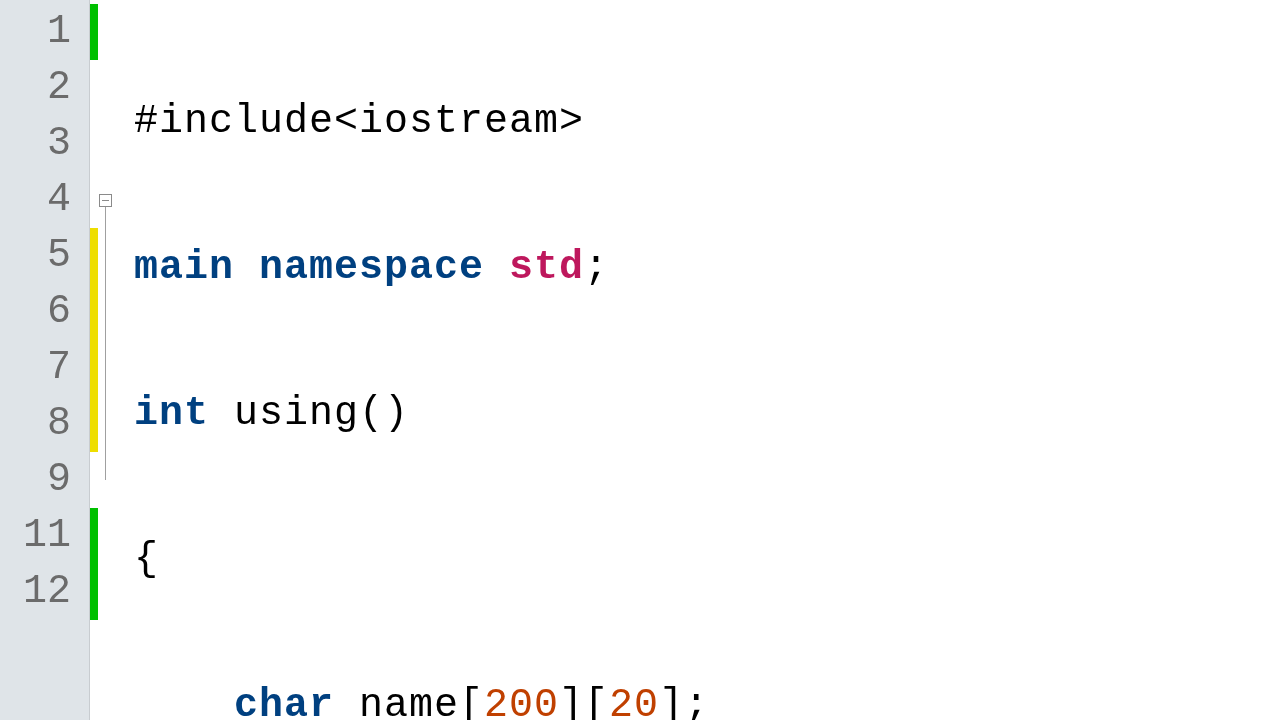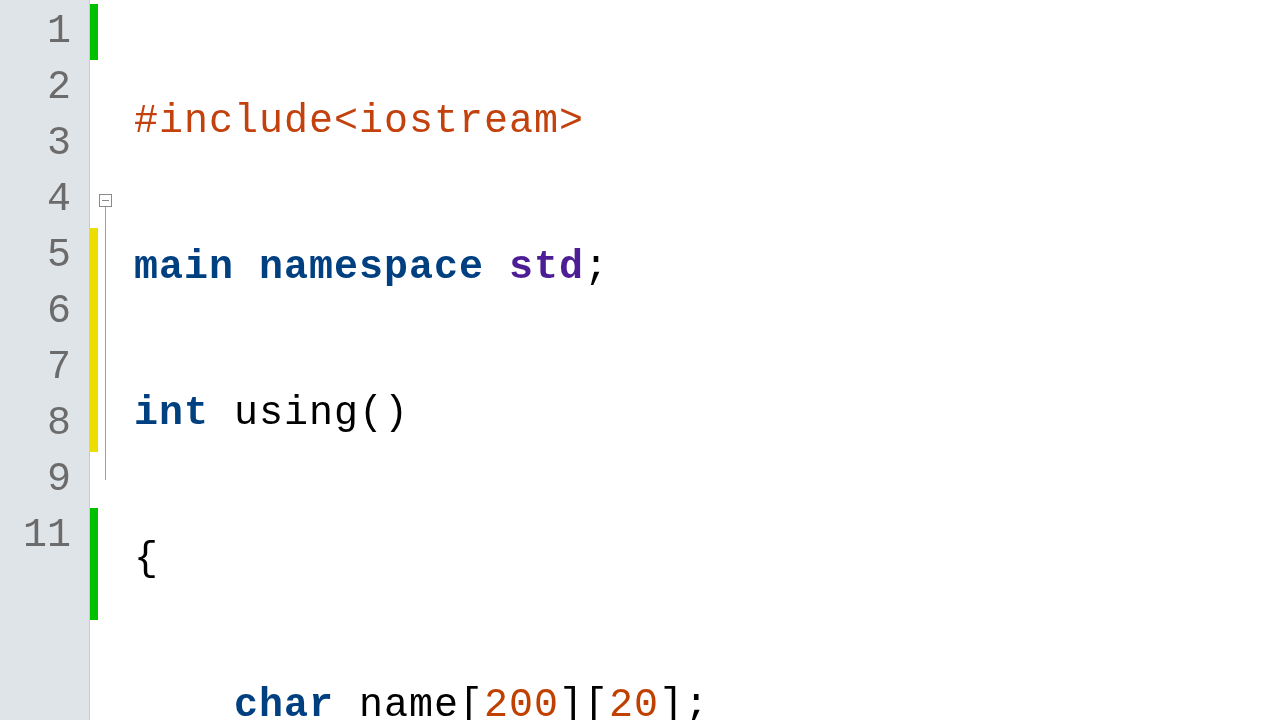--- a/index.html
+++ b/index.html
@@ -11,41 +11,42 @@
   .cs.mod{background:#eede00}
   .cs.new{background:#00c000}
   .fold-strip{width:18px;position:relative;padding-top:4px}
   .fold-strip .fs{height:56px;position:relative}
   .fold-line{position:absolute;left:7px;top:0;bottom:0;width:0;border-left:1px solid #a0a0a0}
   .fold-box{position:absolute;left:1px;top:22px;width:13px;height:13px;border:1px solid #8a8a8a;background:#fff;box-sizing:border-box}
   .fold-box:before{content:"";position:absolute;left:2px;right:2px;top:5px;border-top:1px solid #8a8a8a}
   .code{flex:1;padding-top:4px;padding-left:18px;box-sizing:border-box;white-space:pre;font-size:40px}
   .code .row{height:56px;line-height:56px;letter-spacing:1px}
   .kw{color:#004080;font-weight:700}
-  .kw2{color:#4c1d95;font-weight:700}
+  .kw2{color:#be185d;font-weight:700}
   .num{color:#c04000}
-  .pp{color:#c2410c}
+  .pp{color:#000000}
   .txt{color:#000}
 </style>
 </head>
 <body>
 
 <div class="editor">
 
   <div class="gutter">
     <div class="ln">1</div>
     <div class="ln">2</div>
     <div class="ln">3</div>
     <div class="ln">4</div>
     <div class="ln">5</div>
     <div class="ln">6</div>
     <div class="ln">7</div>
     <div class="ln">8</div>
     <div class="ln">9</div>
     <div class="ln">11</div>
+    <div class="ln">12</div>
   </div>
 
   <div class="change-strip">
     <div class="cs new"></div>
     <div class="cs"></div>
     <div class="cs"></div>
     <div class="cs"></div>
     <div class="cs mod"></div>
     <div class="cs mod"></div>
     <div class="cs mod"></div>

